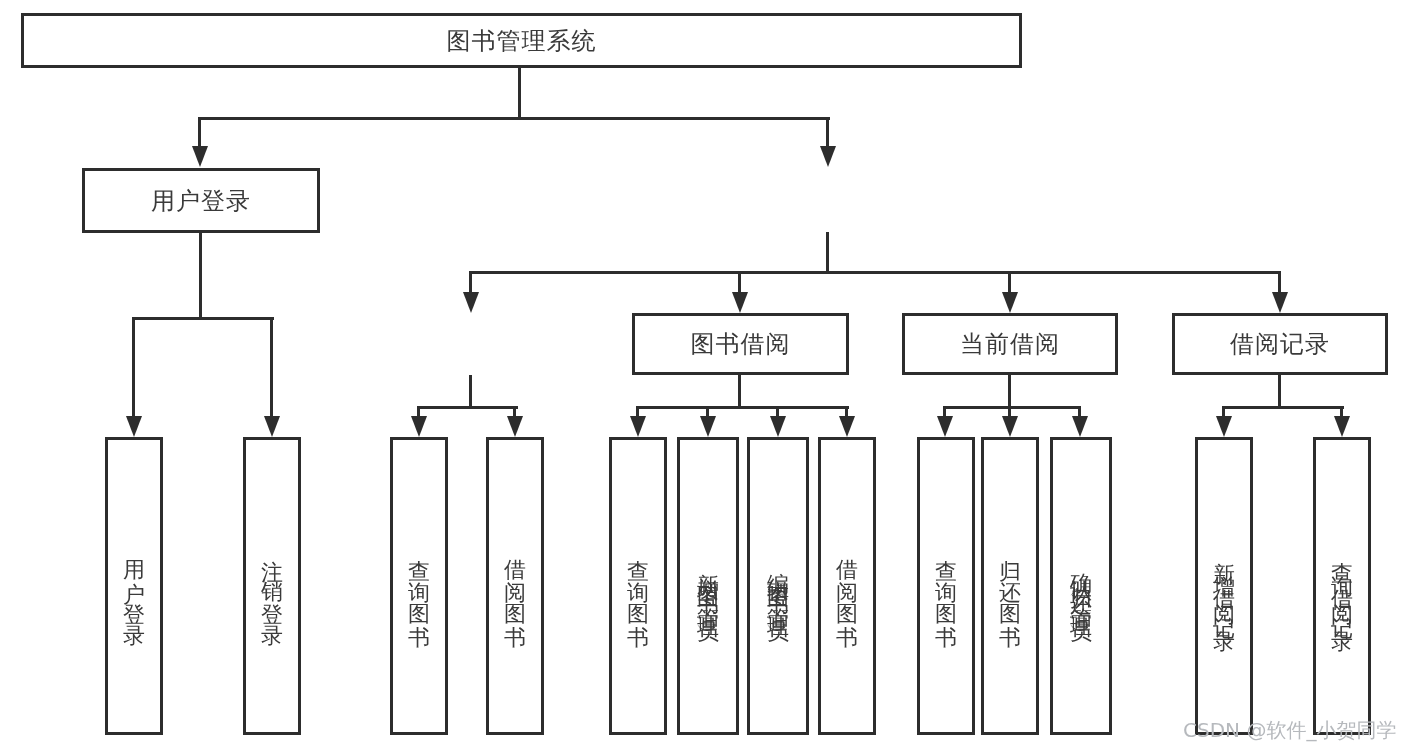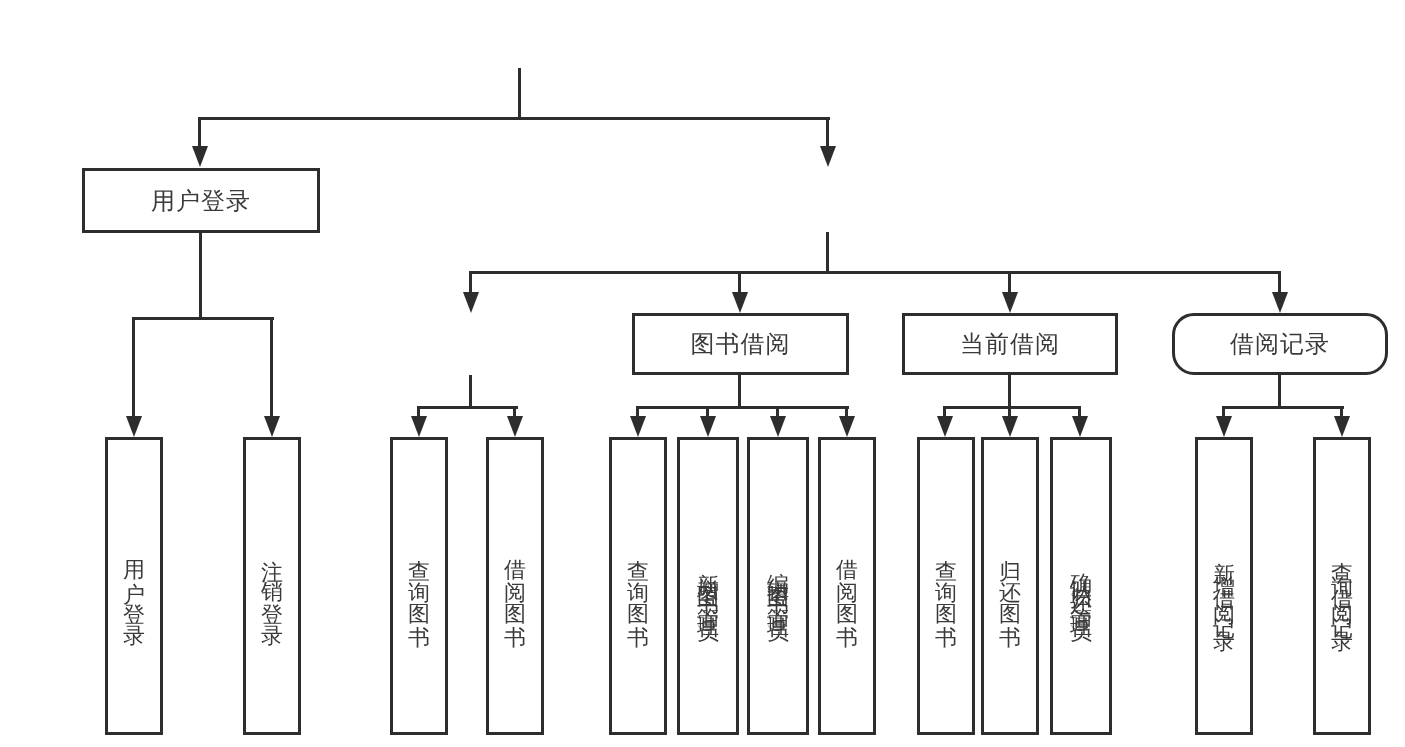--- a/index.html
+++ b/index.html
@@ -63,32 +63,35 @@
     font-size:20px;
     color:#b6b9bd;
     white-space:nowrap;
   }
 </style>
 </head>
 <body>
 
 <div id="stage">
 
+  <div class="box" style="left:21px;top:13px;width:1001px;height:55px;">
+    <span class="h-label">图书管理系统</span>
+  </div>
 
   <div class="box" style="left:82px;top:168px;width:238px;height:65px;">
     <span class="h-label">用户登录</span>
   </div>
 
   <div class="box" style="left:632px;top:313px;width:217px;height:62px;">
     <span class="h-label">图书借阅</span>
   </div>
   <div class="box" style="left:902px;top:313px;width:216px;height:62px;">
     <span class="h-label">当前借阅</span>
   </div>
-  <div class="box" style="left:1172px;top:313px;width:216px;height:62px;border-radius:22px;">
+  <div class="box" style="left:1172px;top:313px;width:216px;height:62px;">
     <span class="h-label">借阅记录</span>
   </div>
 
   <div class="box v-box" style="left:105px;">
     <span class="v-text" style="letter-spacing: 22px;">用户登录</span>
   </div>
   <div class="box v-box" style="left:243px;">
     <span class="v-text" style="letter-spacing: 22px;">注销登录</span>
   </div>
 
@@ -162,14 +165,15 @@
   <div class="line hl" style="left:943px;top:406px;width:138px;"></div>
   <div class="arrow" style="left:943px;top:406px;height:10px;"></div>
   <div class="arrow" style="left:1008px;top:406px;height:10px;"></div>
   <div class="arrow" style="left:1078px;top:406px;height:10px;"></div>
 
   <div class="line vl" style="left:1278px;top:375px;height:33px;"></div>
   <div class="line hl" style="left:1222px;top:406px;width:122px;"></div>
   <div class="arrow" style="left:1222px;top:406px;height:10px;"></div>
   <div class="arrow" style="left:1340px;top:406px;height:10px;"></div>
 
+  <div class="watermark">CSDN @软件_小贺同学</div>
 
 </div>
 
 </body></html>

